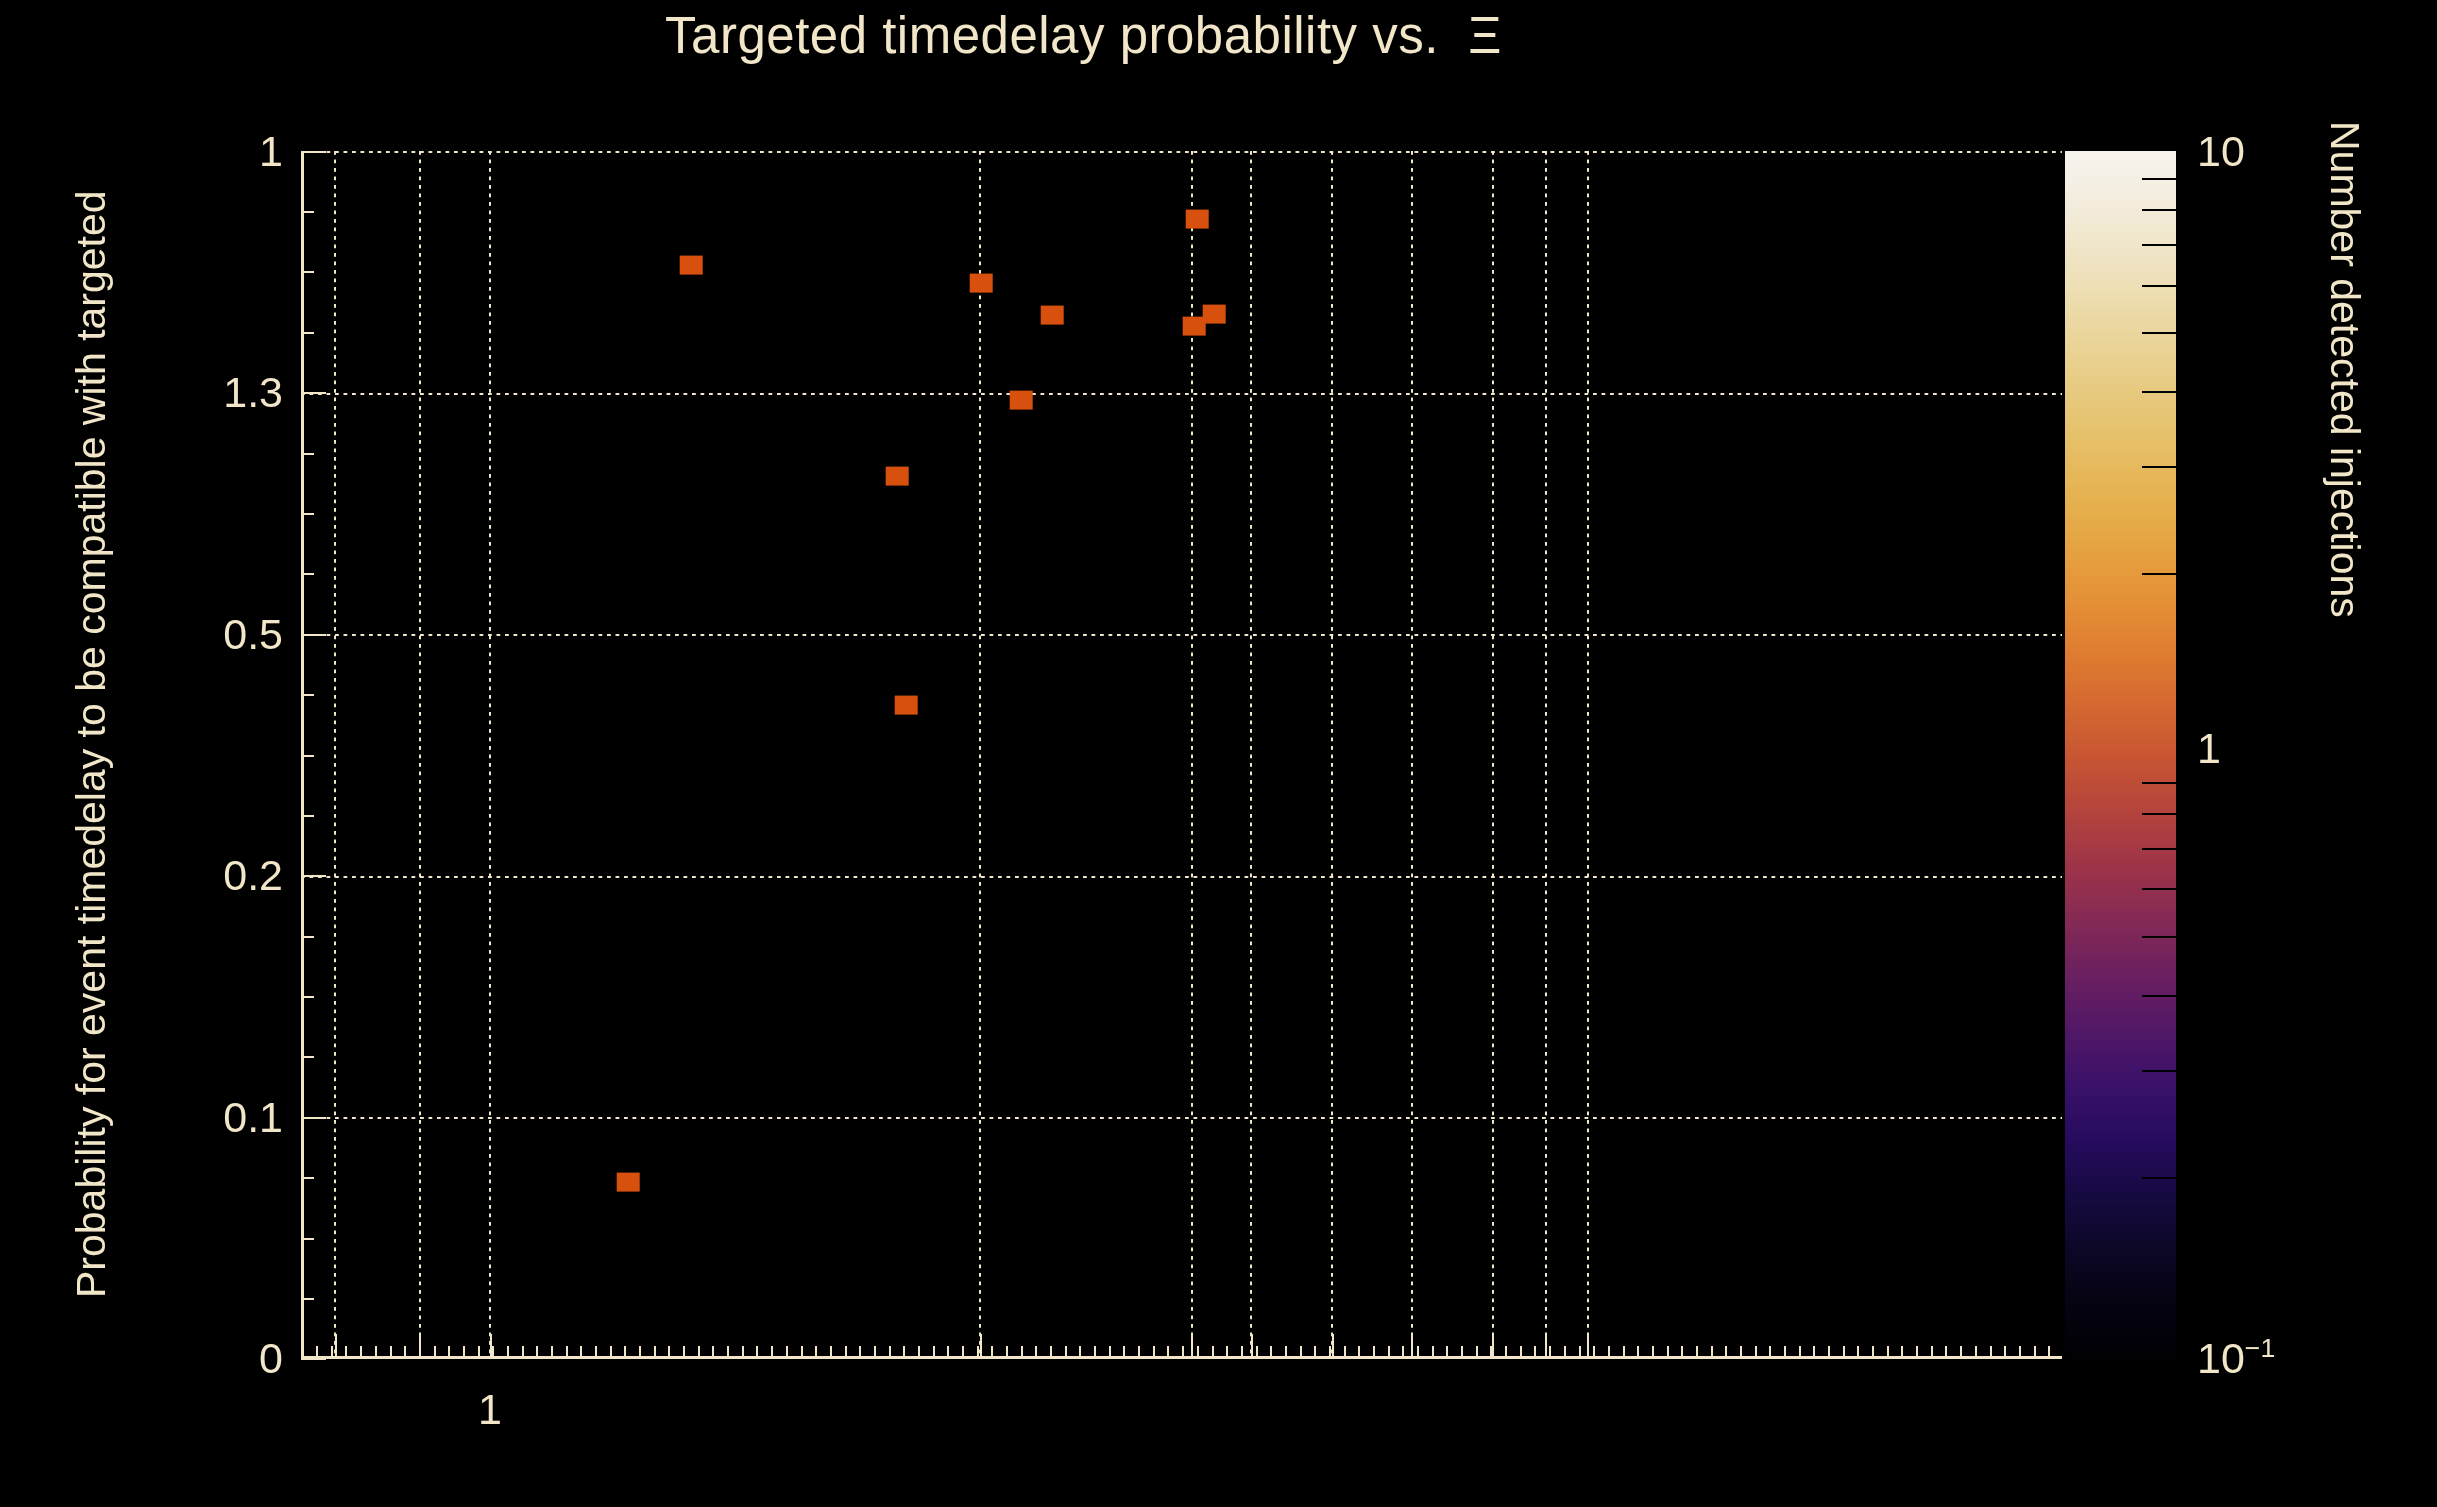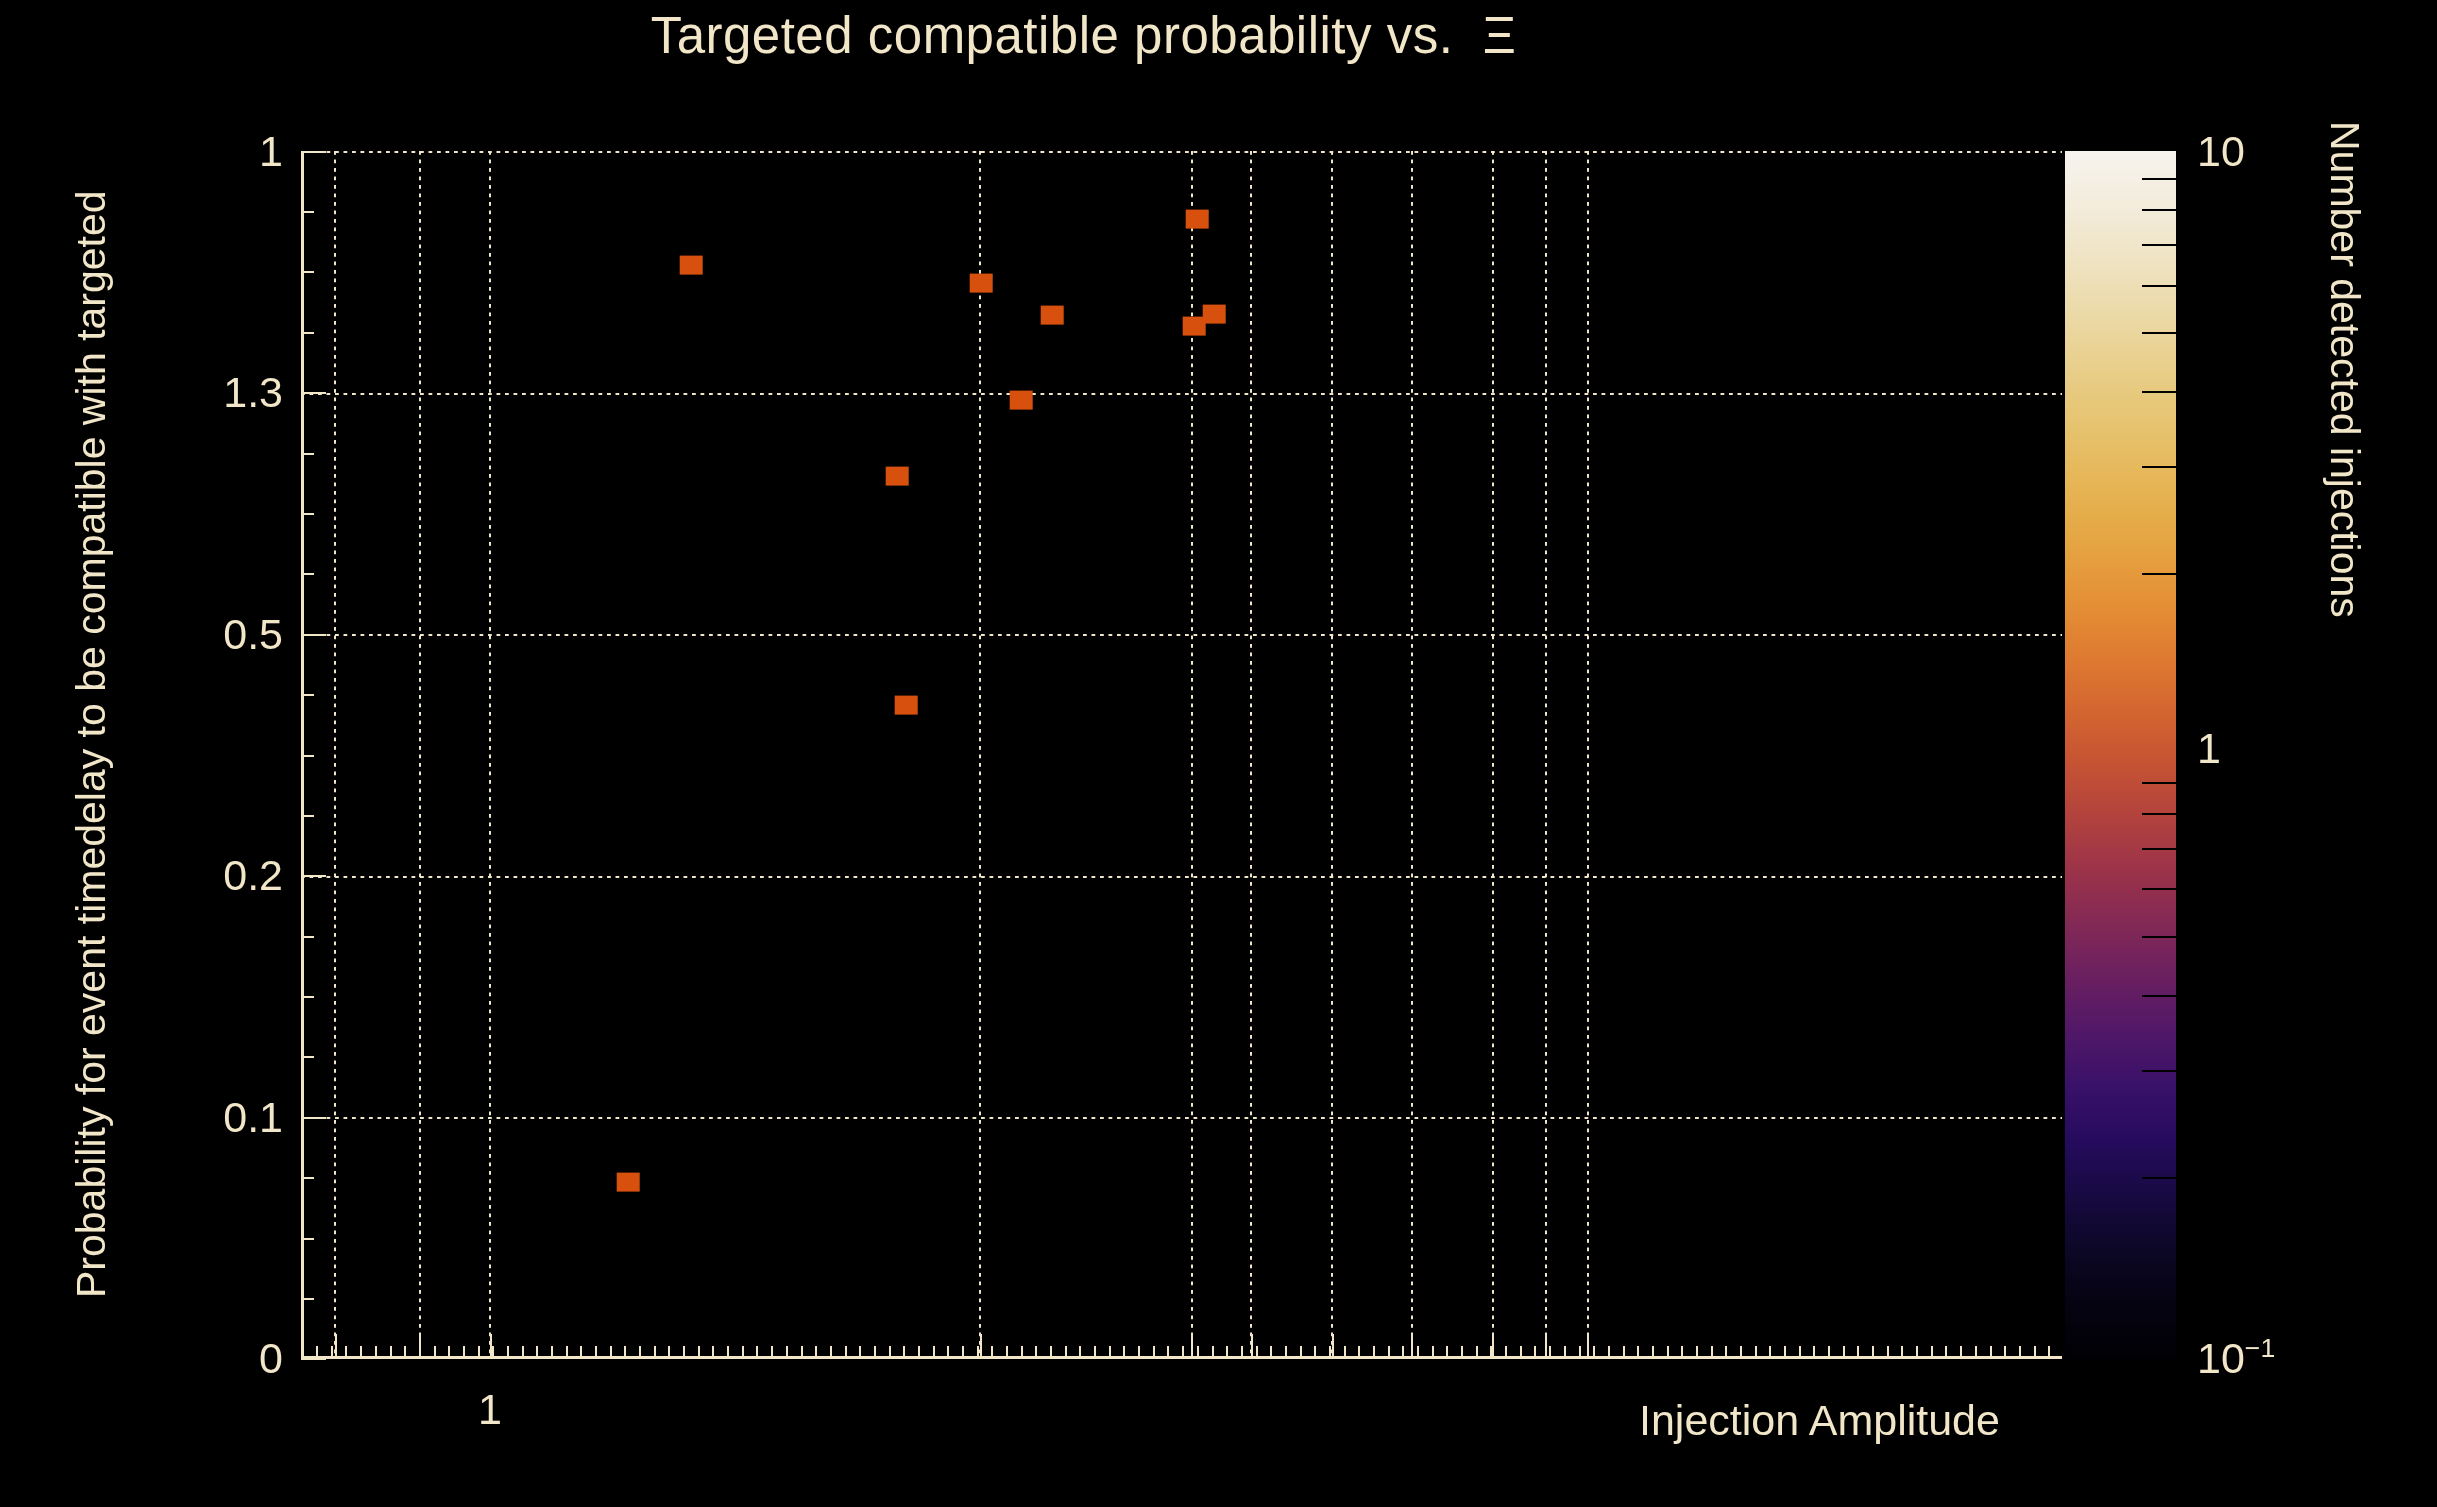--- a/index.html
+++ b/index.html
@@ -44,21 +44,21 @@
               white-space:nowrap;display:flex;align-items:flex-start;}
   .ytick-mark{position:absolute;left:0;height:1.9px;background:#F2E6C8;}
   .xtick-mark{position:absolute;bottom:0;width:1.9px;background:#F2E6C8;}
   sup{font-size:0.62em;vertical-align:super;}
 </style>
 </head>
 <body>
 
 <div id="root">
 
-  <div class="title">Targeted compatible probability vs.  Ξ</div>
+  <div class="title">Targeted timedelay probability vs.  Ξ</div>
 
   <div class="ytitle">Probability for event timedelay to be compatible with targeted</div>
 
   <div class="plotarea" id="plotarea">
       <div class="vline" style="left: 33px;"></div>
       <div class="vline" style="left: 118px;"></div>
       <div class="vline" style="left: 188px;"></div>
       <div class="vline" style="left: 678px;"></div>
       <div class="vline" style="left: 890px;"></div>
       <div class="vline" style="left: 949px;"></div>
@@ -243,21 +243,20 @@
       <div class="xtick-mark" style="left: 980px; top: 1334px; height: 24.5px; background: rgb(242, 230, 200);"></div>
       <div class="xtick-mark" style="left: 1191px; top: 1334px; height: 24.5px; background: rgb(242, 230, 200);"></div>
       <div class="xtick-mark" style="left: 1251px; top: 1334px; height: 24.5px; background: rgb(242, 230, 200);"></div>
       <div class="xtick-mark" style="left: 1332px; top: 1334px; height: 24.5px; background: rgb(242, 230, 200);"></div>
       <div class="xtick-mark" style="left: 1411px; top: 1334px; height: 24.5px; background: rgb(242, 230, 200);"></div>
       <div class="xtick-mark" style="left: 1492px; top: 1334px; height: 24.5px; background: rgb(242, 230, 200);"></div>
       <div class="xtick-mark" style="left: 1545px; top: 1334px; height: 24.5px; background: rgb(242, 230, 200);"></div>
       <div class="xtick-mark" style="left: 1587px; top: 1334px; height: 24.5px; background: rgb(242, 230, 200);"></div>
     </div>
 
-  <div class="xtitle" id="xtitle" style="left:1639px;top:1396px;">Injection Amplitude</div>
 
   <div class="cbar">
     <div class="cbar-grad" id="cbar-grad" style="background: linear-gradient(rgb(247, 244, 238), rgb(243, 236, 220), rgb(239, 227, 194), rgb(235, 217, 166), rgb(232, 206, 137), rgb(230, 195, 111), rgb(230, 182, 87), rgb(229, 167, 68), rgb(229, 148, 56), rgb(224, 127, 49), rgb(214, 106, 48), rgb(200, 86, 50), rgb(181, 68, 60), rgb(158, 52, 72), rgb(133, 42, 85), rgb(107, 32, 96), rgb(82, 24, 103), rgb(58, 17, 105), rgb(38, 11, 94), rgb(23, 10, 66), rgb(12, 7, 38), rgb(5, 3, 17), rgb(0, 0, 4));"></div>
   </div>
   <div id="cbar-ticks">
       <div class="cbar-label" style="left: 2197px; top: 151px;">10</div>
       <div class="cbar-label" style="left: 2197px; top: 748px;">1</div>
       <div class="cbar-label" style="left: 2197px; top: 1358px;">10<sup>−1</sup></div>
       <div class="cbar-tick" style="top: 178px; width: 34px; left: 2142px; position: absolute; height: 1.9px; background: rgb(0, 0, 0);"></div>
       <div class="cbar-tick" style="top: 209px; width: 34px; left: 2142px; position: absolute; height: 1.9px; background: rgb(0, 0, 0);"></div>

